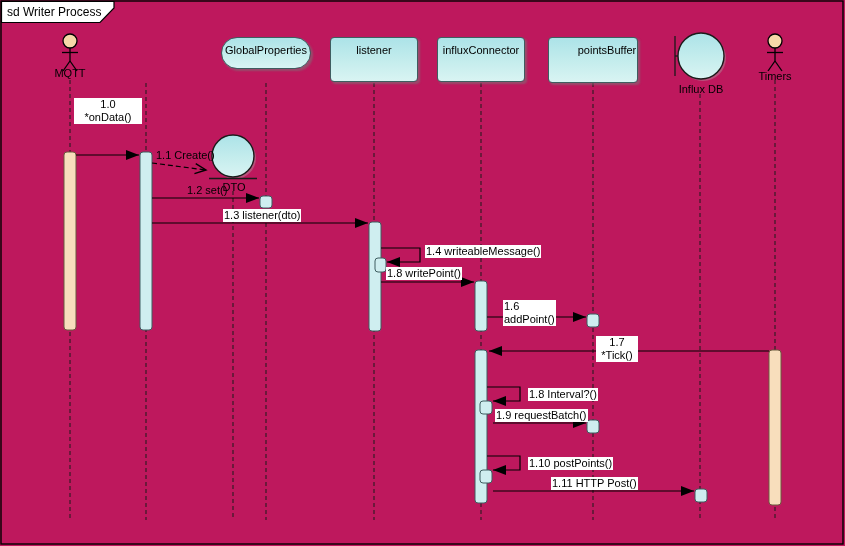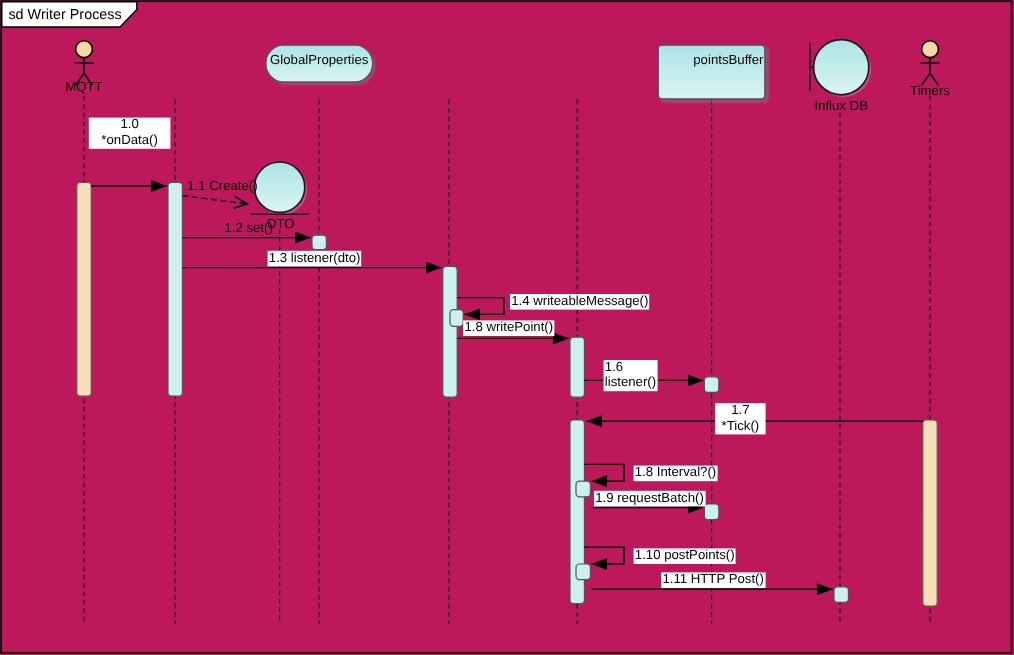--- a/index.html
+++ b/index.html
@@ -139,41 +139,47 @@
       <path d="M487,456 H520 V470 H493" marker-end="url(#arrFill)"></path>
       <line x1="493" y1="491" x2="694" y2="491" marker-end="url(#arrFill)"></line>
     </g>
   </svg>
 
   <div class="frame-title">sd Writer Process</div>
 
   <div class="head-box" style="left:221px;top:37px;width:90px;height:32px;border-radius:22px;">
     <span>GlobalProperties</span>
   </div>
+  <div class="head-box" style="left:330px;top:37px;width:88px;height:45px;">
+    <span>listener</span>
+  </div>
+  <div class="head-box" style="left:437px;top:37px;width:88px;height:45px;">
+    <span>influxConnector</span>
+  </div>
   <div class="head-box" style="left:548px;top:37px;width:90px;height:46px;padding-left:28px;">
     <span>pointsBuffer</span>
   </div>
 
   <div class="actor-label" style="left:48px;top:67px;width:44px;">MQTT</div>
   <div class="actor-label" style="left:753px;top:70px;width:44px;">Timers</div>
   <div class="obj-label" style="left:673px;top:83px;width:56px;">Influx DB</div>
   <div class="obj-label" style="left:219px;top:181px;width:30px;background:transparent;">DTO</div>
 
   <div class="msg center" style="left:74px;top:98px;width:66px;">
     <span>1.0</span><br>
     <span>*onData()</span>
   </div>
   <div class="msg" style="left:155px;top:149px;background:transparent;">1.1 Create()</div>
   <div class="msg" style="left:186px;top:184px;background:transparent;z-index:2;">1.2 set()</div>
   <div class="msg" style="left:223px;top:209px;">1.3 listener(dto)</div>
   <div class="msg" style="left:425px;top:245px;">1.4 writeableMessage()</div>
   <div class="msg" style="left:386px;top:267px;">1.8 writePoint()</div>
   <div class="msg" style="left:503px;top:300px;">
     <span>1.6</span><br>
-    <span>listener()</span>
+    <span>addPoint()</span>
   </div>
   <div class="msg center" style="left:596px;top:336px;width:40px;">
     <span>1.7</span><br>
     <span>*Tick()</span>
   </div>
   <div class="msg" style="left:528px;top:388px;">1.8 Interval?()</div>
   <div class="msg" style="left:495px;top:409px;">1.9 requestBatch()</div>
   <div class="msg" style="left:528px;top:457px;">1.10 postPoints()</div>
   <div class="msg" style="left:551px;top:477px;">1.11 HTTP Post()</div>
 

